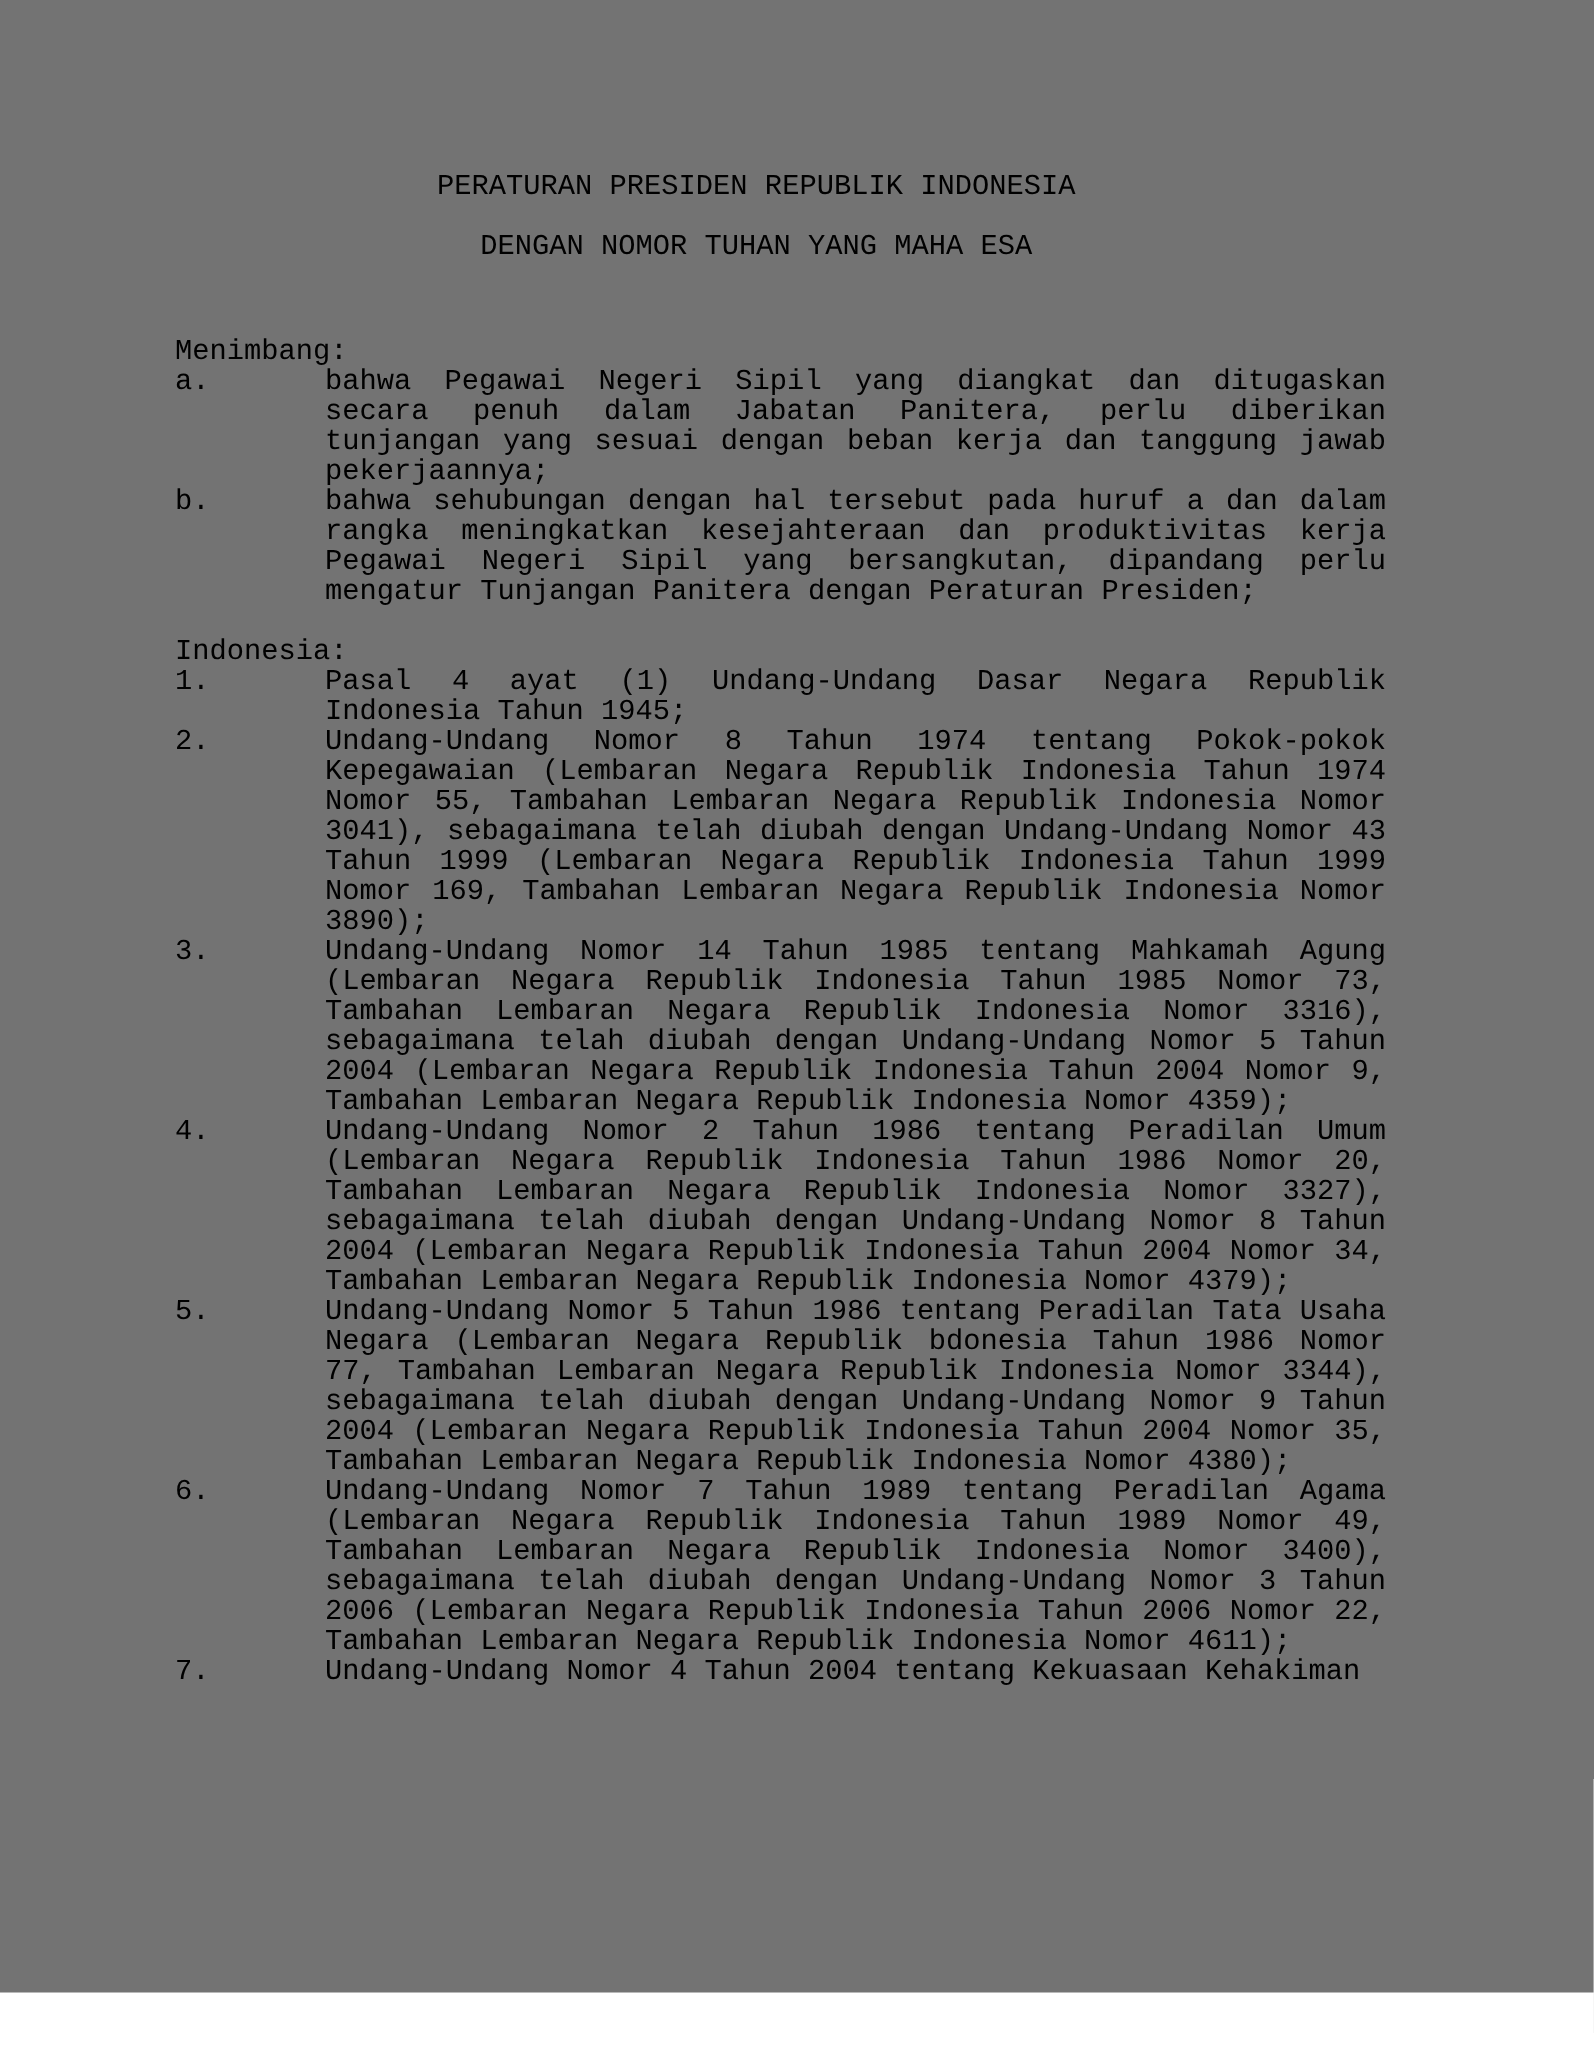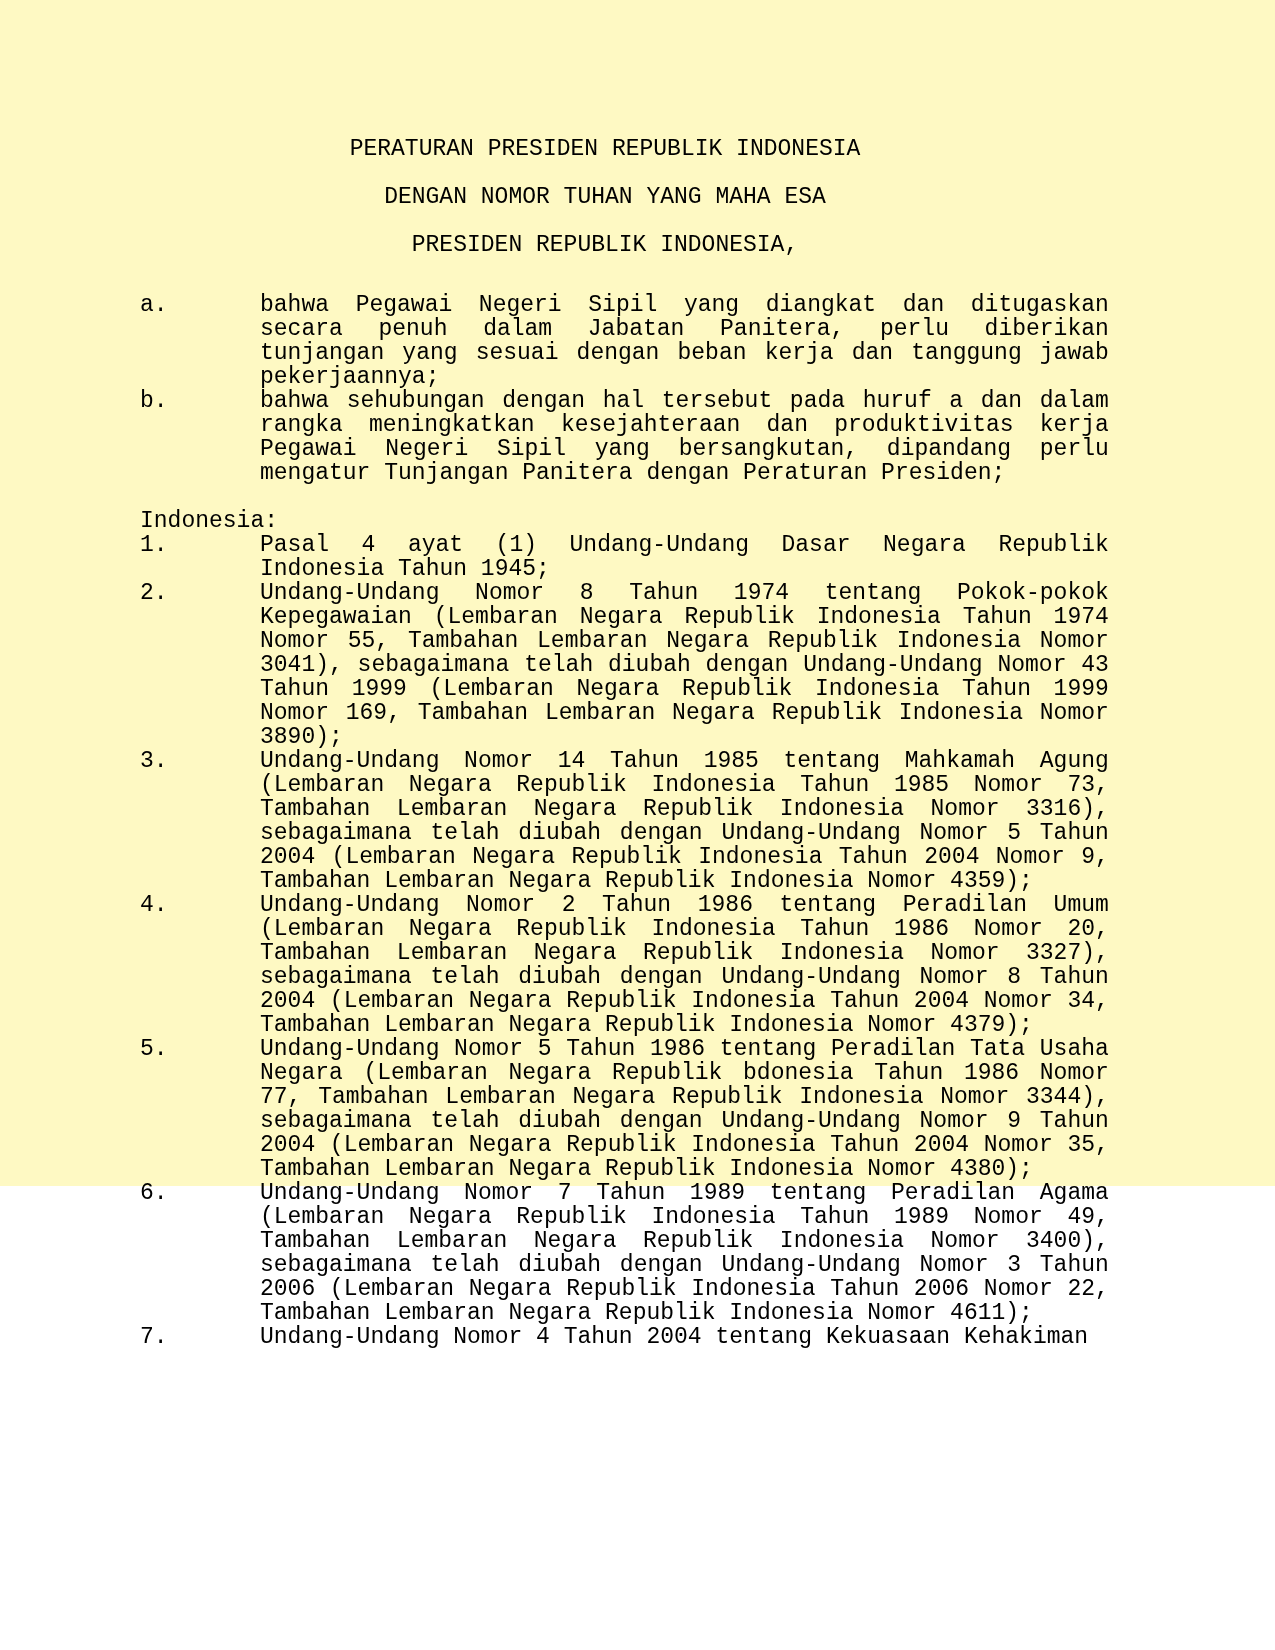--- a/index.html
+++ b/index.html
@@ -10,23 +10,23 @@
     width: 1275px;
     height: 1650px;
     overflow: hidden;
     color: #000000;
     font-family: "Liberation Mono", "DejaVu Sans Mono", monospace;
     font-size: 23px;
     line-height: 24px;
   }
   .page {
     width: 1275px;
-    height: 1186px;
+    height: 1594px;
     padding: 137px 0 0 140px;
-    background: #fef9c3;
+    background: #737373;
   }
   .content {
     width: 930px;
   }
   .title-line {
     text-align: center;
     white-space: pre-wrap;
   }
   .blank {
     height: 24px;
@@ -60,26 +60,26 @@
 <body>
 
 <div class="page">
   <div class="content">
 
     <header>
       <div class="title-line">PERATURAN PRESIDEN REPUBLIK INDONESIA</div>
       <div class="blank"></div>
       <div class="title-line">DENGAN NOMOR TUHAN YANG MAHA ESA</div>
       <div class="blank"></div>
-      <div class="title-line">PRESIDEN REPUBLIK INDONESIA,</div>
     </header>
 
     <div class="gap-pre-menimbang"></div>
 
     <section>
+      <div class="heading">Menimbang:</div>
       <div class="item">
         <div class="item-label">a.</div>
         <div class="item-text">bahwa Pegawai Negeri Sipil yang diangkat dan ditugaskan secara penuh dalam Jabatan Panitera, perlu diberikan tunjangan yang sesuai dengan beban kerja dan tanggung jawab pekerjaannya;</div>
       </div>
       <div class="item">
         <div class="item-label">b.</div>
         <div class="item-text">bahwa sehubungan dengan hal tersebut pada huruf a dan dalam rangka meningkatkan kesejahteraan dan produktivitas kerja Pegawai Negeri Sipil yang bersangkutan, dipandang perlu mengatur Tunjangan Panitera dengan Peraturan Presiden;</div>
       </div>
     </section>
 

